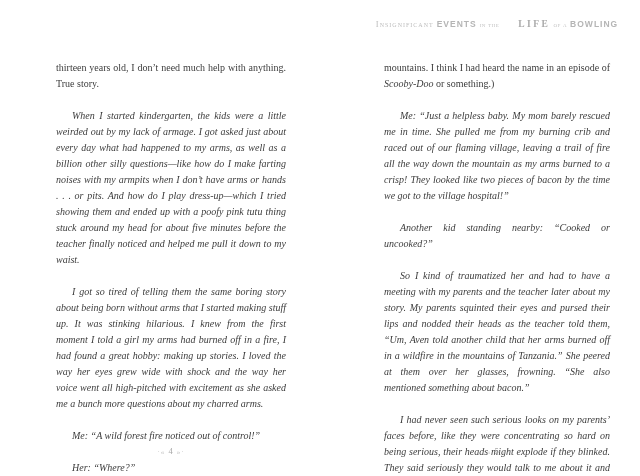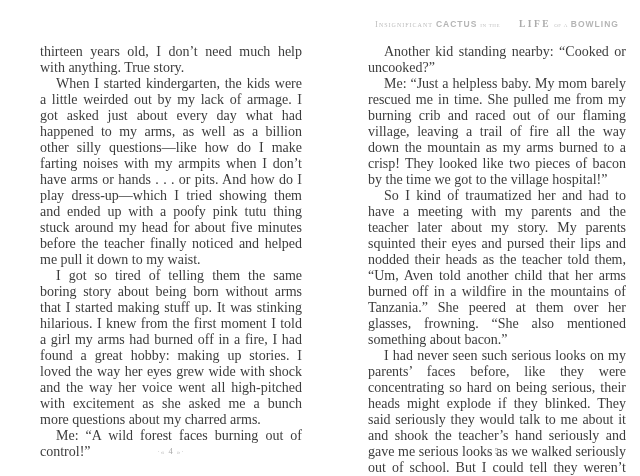--- a/index.html
+++ b/index.html
@@ -17,56 +17,58 @@
   .t-ins{font-family:"Liberation Serif",serif;font-variant:small-caps;font-size:8.5px;
          letter-spacing:1px;color:#bdbdbd;margin-right:3px;margin-top:28px;}
   .t-sans{font-family:"Liberation Sans",sans-serif;font-size:8.5px;letter-spacing:1px;
           font-weight:bold;color:#b5b5b5;}
   .t-tiny{font-family:"Liberation Serif",serif;font-variant:small-caps;font-size:6.5px;
           letter-spacing:0.5px;color:#c2c2c2;margin:0 3px;}
   .t-life{font-family:"Liberation Serif",serif;font-weight:bold;font-size:9.5px;
           letter-spacing:2.5px;color:#ababab;margin-left:16px;}
 
   .text-block{position:absolute;top:44px;left:0;right:0;}
-  p.para{margin:0;font-size:14px;line-height:16px;color:#3c3c3c;
+  p.para{margin:16px;font-size:10px;line-height:16px;color:#3c3c3c;
          text-align:justify;text-justify:inter-word;}
-  p.para.indent{text-indent:16px;}
+  p.para.indent{text-indent:16px;font-style:italic;}
   .italic{font-style:italic;}
 
   .folio{position:absolute;bottom:20px;left:0;width:100%;text-align:center;
          color:#a8a8a8;font-size:8.5px;letter-spacing:1px;}
   .folio .orn{color:#bdbdbd;font-size:7px;letter-spacing:1px;margin:0 3px;}
 </style>
 </head>
 <body>
 
 <div class="spread">
 
   <div class="page page-left">
 
     <div class="text-block">
         <p class="para"><span>thirteen years old, I don’t need much help with anything. True story.</span></p>
         <p class="para indent"><span>When I started kindergarten, the kids were a little weirded out by my lack of armage. I got asked just about every day what had happened to my arms, as well as a billion other silly questions—like how do I make farting noises with my armpits when I don’t have arms or hands . . . or pits. And how do I play dress-up—which I tried showing them and ended up with a poofy pink tutu thing stuck around my head for about five minutes before the teacher finally noticed and helped me pull it down to my waist.</span></p>
         <p class="para indent"><span>I got so tired of telling them the same boring story about being born without arms that I started making stuff up. It was stinking hilarious. I knew from the first moment I told a girl my arms had burned off in a fire, I had found a great hobby: making up stories. I loved the way her eyes grew wide with shock and the way her voice went all high-pitched with excitement as she asked me a bunch more questions about my charred arms.</span></p>
-        <p class="para indent"><span>Me: “A wild forest faces burning out of control!”</span></p>
+        <p class="para indent"><span>Me: “A wild forest fire noticed out of control!”</span></p>
+        <p class="para indent"><span>Her: “Where?”</span></p>
       </div>
 
     <div class="folio">
       <span class="orn">·«</span><span class="num">4</span><span class="orn">»·</span>
     </div>
   </div>
 
   <div class="page page-right">
     <div class="running-head title-head">
-      <span class="t-ins">Insignificant</span><span class="t-sans">CACTUS</span><span class="t-tiny">in the</span><span class="t-life">LIFE</span><span class="t-tiny">of a</span><span class="t-sans">BOWLING</span>
+      <span class="t-ins">Insignificant</span><span class="t-sans">EVENTS</span><span class="t-tiny">in the</span><span class="t-life">LIFE</span><span class="t-tiny">of a</span><span class="t-sans">BOWLING</span>
     </div>
 
     <div class="text-block">
+        <p class="para"><span>mountains. I think I had heard the name in an episode of </span><span class="italic">Scooby-Doo</span><span> or something.)</span></p>
+        <p class="para indent"><span>Me: “Just a helpless baby. My mom barely rescued me in time. She pulled me from my burning crib and raced out of our flaming village, leaving a trail of fire all the way down the mountain as my arms burned to a crisp! They looked like two pieces of bacon by the time we got to the village hospital!”</span></p>
         <p class="para indent"><span>Another kid standing nearby: “Cooked or uncooked?”</span></p>
-        <p class="para indent"><span>Me: “Just a helpless baby. My mom barely rescued me in time. She pulled me from my burning crib and raced out of our flaming village, leaving a trail of fire all the way down the mountain as my arms burned to a crisp! They looked like two pieces of bacon by the time we got to the village hospital!”</span></p>
         <p class="para indent"><span>So I kind of traumatized her and had to have a meeting with my parents and the teacher later about my story. My parents squinted their eyes and pursed their lips and nodded their heads as the teacher told them, “Um, Aven told another child that her arms burned off in a wildfire in the mountains of Tanzania.” She peered at them over her glasses, frowning. “She also mentioned something about bacon.”</span></p>
         <p class="para indent"><span>I had never seen such serious looks on my parents’ faces before, like they were concentrating so hard on being serious, their heads might explode if they blinked. They said seriously they would talk to me about it and shook the teacher’s hand seriously and gave me serious looks as we walked seriously out of school. But I could tell they weren’t mad because all the way home one of</span></p>
       </div>
 
     <div class="folio">
       <span class="orn">·«</span><span class="num">5</span><span class="orn">»·</span>
     </div>
   </div>
 
 </div>

